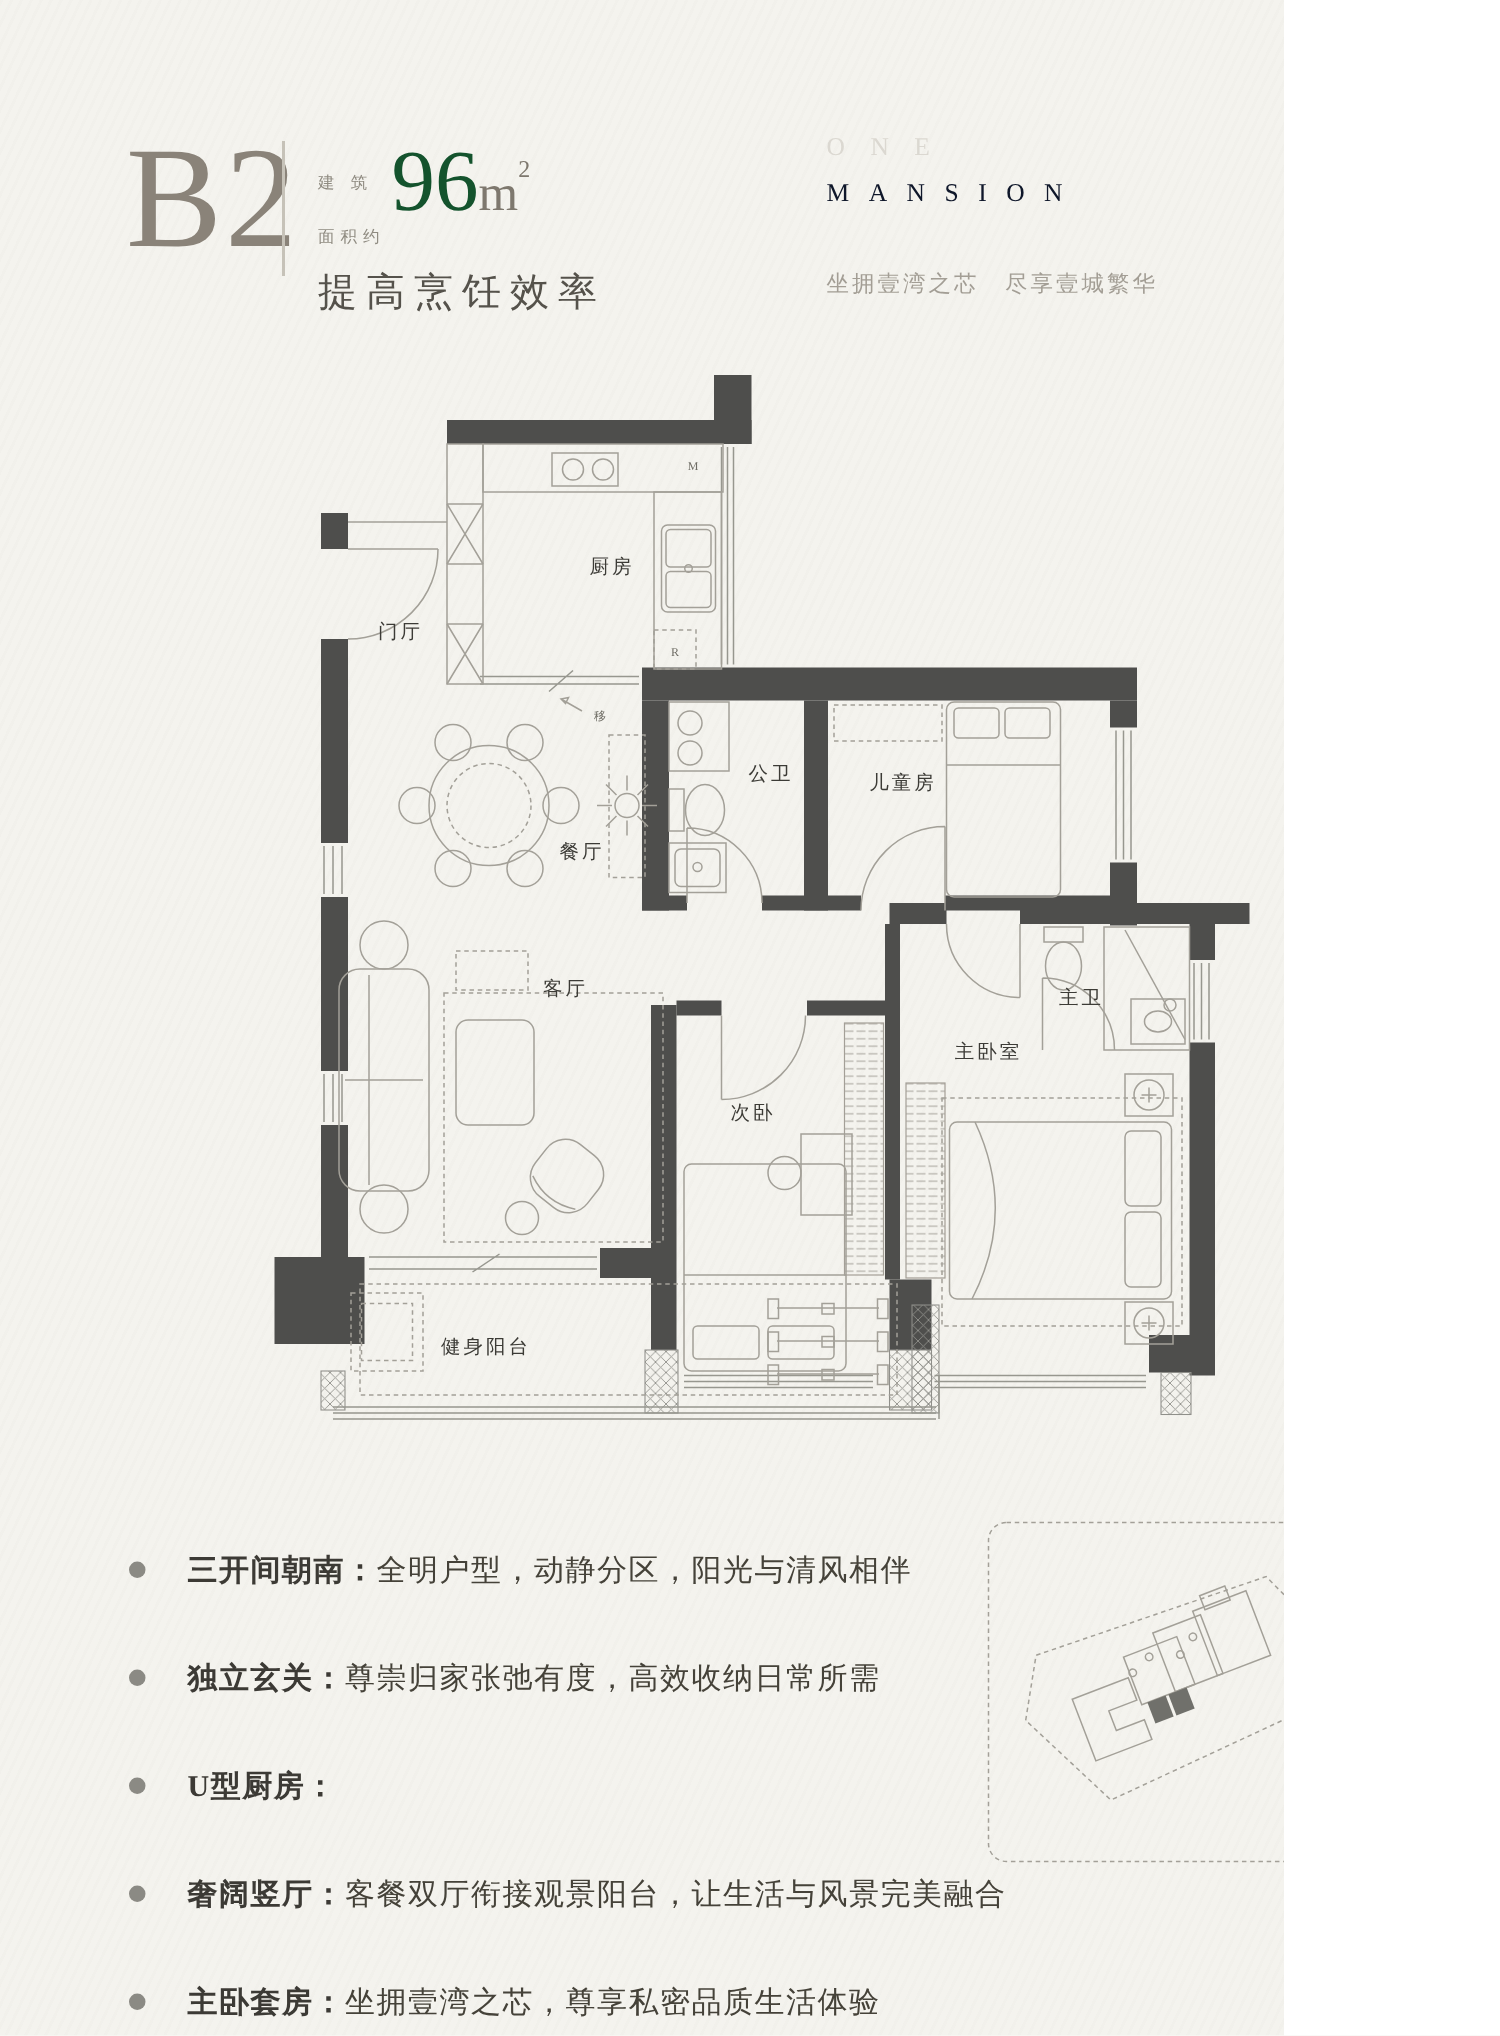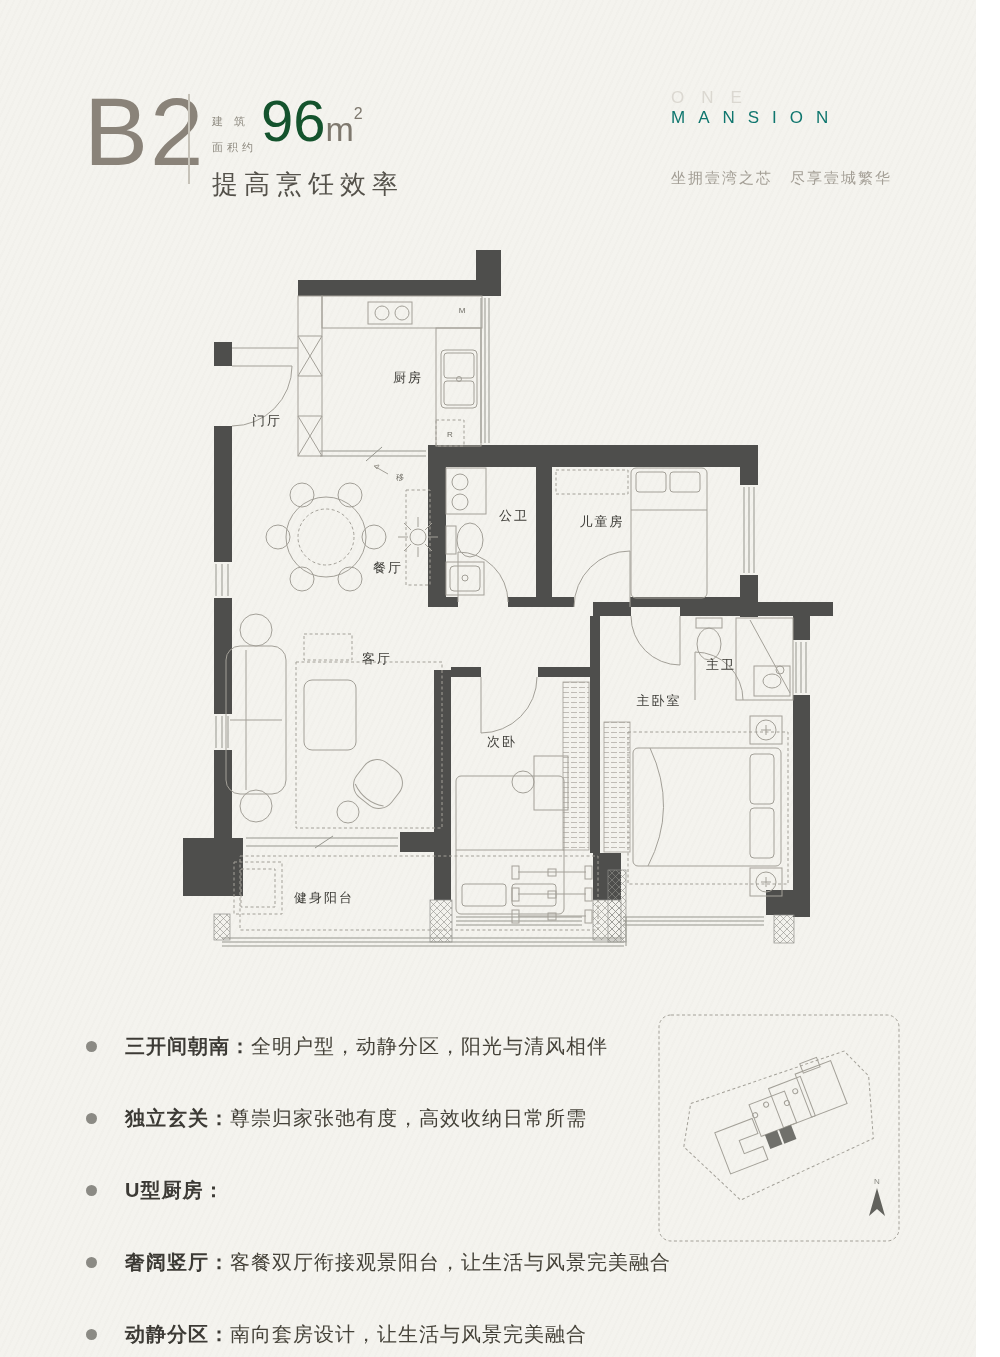--- a/index.html
+++ b/index.html
@@ -1,35 +1,35 @@
 <!DOCTYPE html>
 <html><head>
 <meta charset="utf-8">
 <style>
   html,body{margin:0;padding:0;}
-  .page{position:relative;width:976px;height:1357px;background:#f4f3ee;overflow:hidden;
-        font-family:Liberation Sans, sans-serif;color:#3c3a35;}
+  .page{position:relative;width:856px;height:1357px;background:#f4f3ee;overflow:hidden;
+        font-family:Liberation Serif, serif;color:#3c3a35;}
   .page::before{content:"";position:absolute;inset:0;pointer-events:none;
         background:repeating-linear-gradient(115deg,rgba(120,115,100,.02) 0 2px,transparent 2px 6px);}
   
   .plan-code{position:absolute;left:84px;top:84px;font-size:96px;font-weight:300;line-height:1;
         color:#8a8379;letter-spacing:2px;}
   .vline{position:absolute;left:188px;top:94px;width:2px;height:90px;background:#c6c2b8;}
   .area-block{position:absolute;left:212px;top:92px;}
   .area-top{display:flex;align-items:flex-start;}
-  .area-prefix{display:flex;flex-direction:column;gap:11px;font-size:11px;color:#8f8b81;
+  .area-prefix{display:flex;flex-direction:column;gap:21px;font-size:11px;color:#8f8b81;
         letter-spacing:4px;margin:22px 4px 0 0;}
   .num{font-size:58px;color:#14532d;line-height:1;text-align:right;}
   .unit{font-size:34px;color:#7e786e;}
   .sup{font-size:16px;color:#7e786e;vertical-align:22px;}
   .layout-desc{margin-top:12px;font-size:26px;color:#55524b;letter-spacing:6px;}
   
   .brand{position:absolute;right:84px;top:88px;text-align:left;}
   .brand-l1{font-size:17px;color:#dbd8d1;letter-spacing:17px;margin-right:-17px;}
-  .brand-l2{font-size:17px;color:#0f766e;letter-spacing:13px;margin-right:-13px;}
+  .brand-l2{font-size:17px;color:#0f172a;letter-spacing:13px;margin-right:-13px;margin-top:11px;}
   .brand-tagline{margin-top:41px;font-size:15px;color:#a39e95;letter-spacing:2px;}
   
   .features{position:absolute;left:86px;top:1033px;}
   .feature{display:flex;align-items:center;height:26px;margin-bottom:46px;font-size:20px;white-space:nowrap;}
   .dot{width:11px;height:11px;border-radius:50%;background:#8b8a84;margin-right:28px;flex:none;}
   .ftitle{font-weight:bold;color:#3c3a35;letter-spacing:1px;}
   .fdesc{color:#454239;letter-spacing:1px;}
   
   .floorplan{position:absolute;left:178px;top:250px;}
   .siteplan{position:absolute;left:656px;top:1012px;}
@@ -293,22 +293,22 @@
       <span class="dot"></span>
       <span class="ftitle">U型厨房：</span>
     </div>
     <div class="feature">
       <span class="dot"></span>
       <span class="ftitle">奢阔竖厅：</span>
       <span class="fdesc">客餐双厅衔接观景阳台，让生活与风景完美融合</span>
     </div>
     <div class="feature">
       <span class="dot"></span>
-      <span class="ftitle">动静分区：</span>
-      <span class="fdesc">南向套房设计，让生活与风景完美融合</span>
+      <span class="ftitle">主卧套房：</span>
+      <span class="fdesc">坐拥壹湾之芯，尊享私密品质生活体验</span>
     </div>
   </div>
 
   <div class="siteplan">
     <svg width="246" height="236" viewBox="0 0 246 236">
       <rect class="thin dash" x="3" y="3" width="240" height="226" rx="12" stroke="#ccc8bf"></rect>
       <g transform="rotate(-21 122 118)" class="thin">
         <path class="dash" d="M28,100 L50,62 L212,68 L226,100 L208,160 L62,170 Z"></path>
         <path d="M62,98 h40 v16 h-20 v14 h20 v14 h-40 z"></path>
         <rect x="104" y="84" width="38" height="34"></rect>

